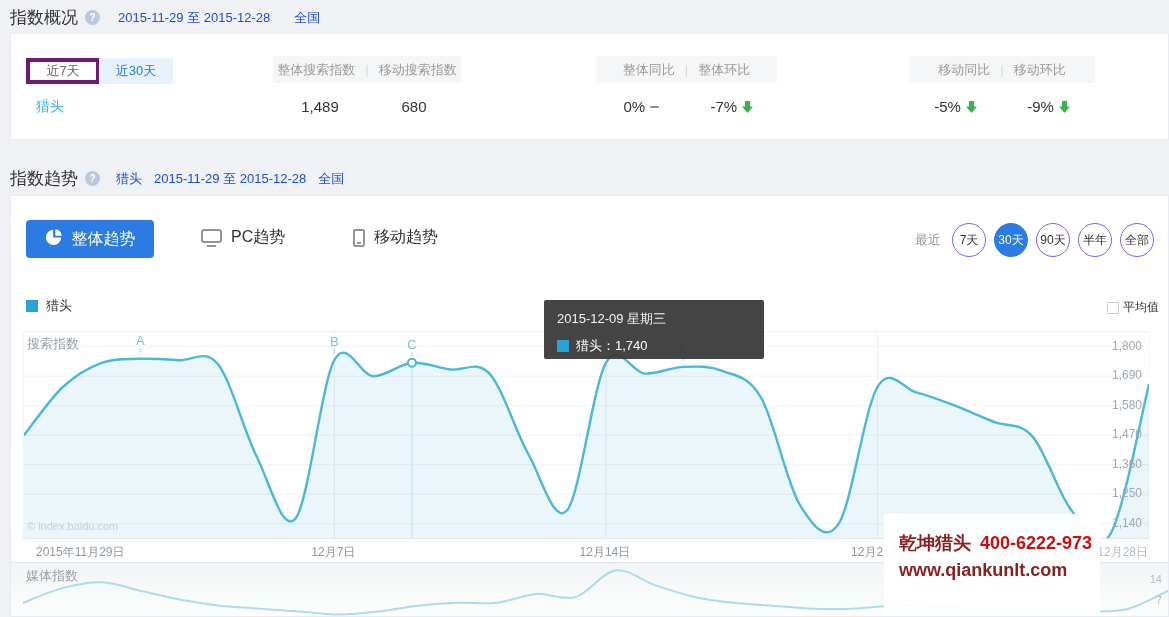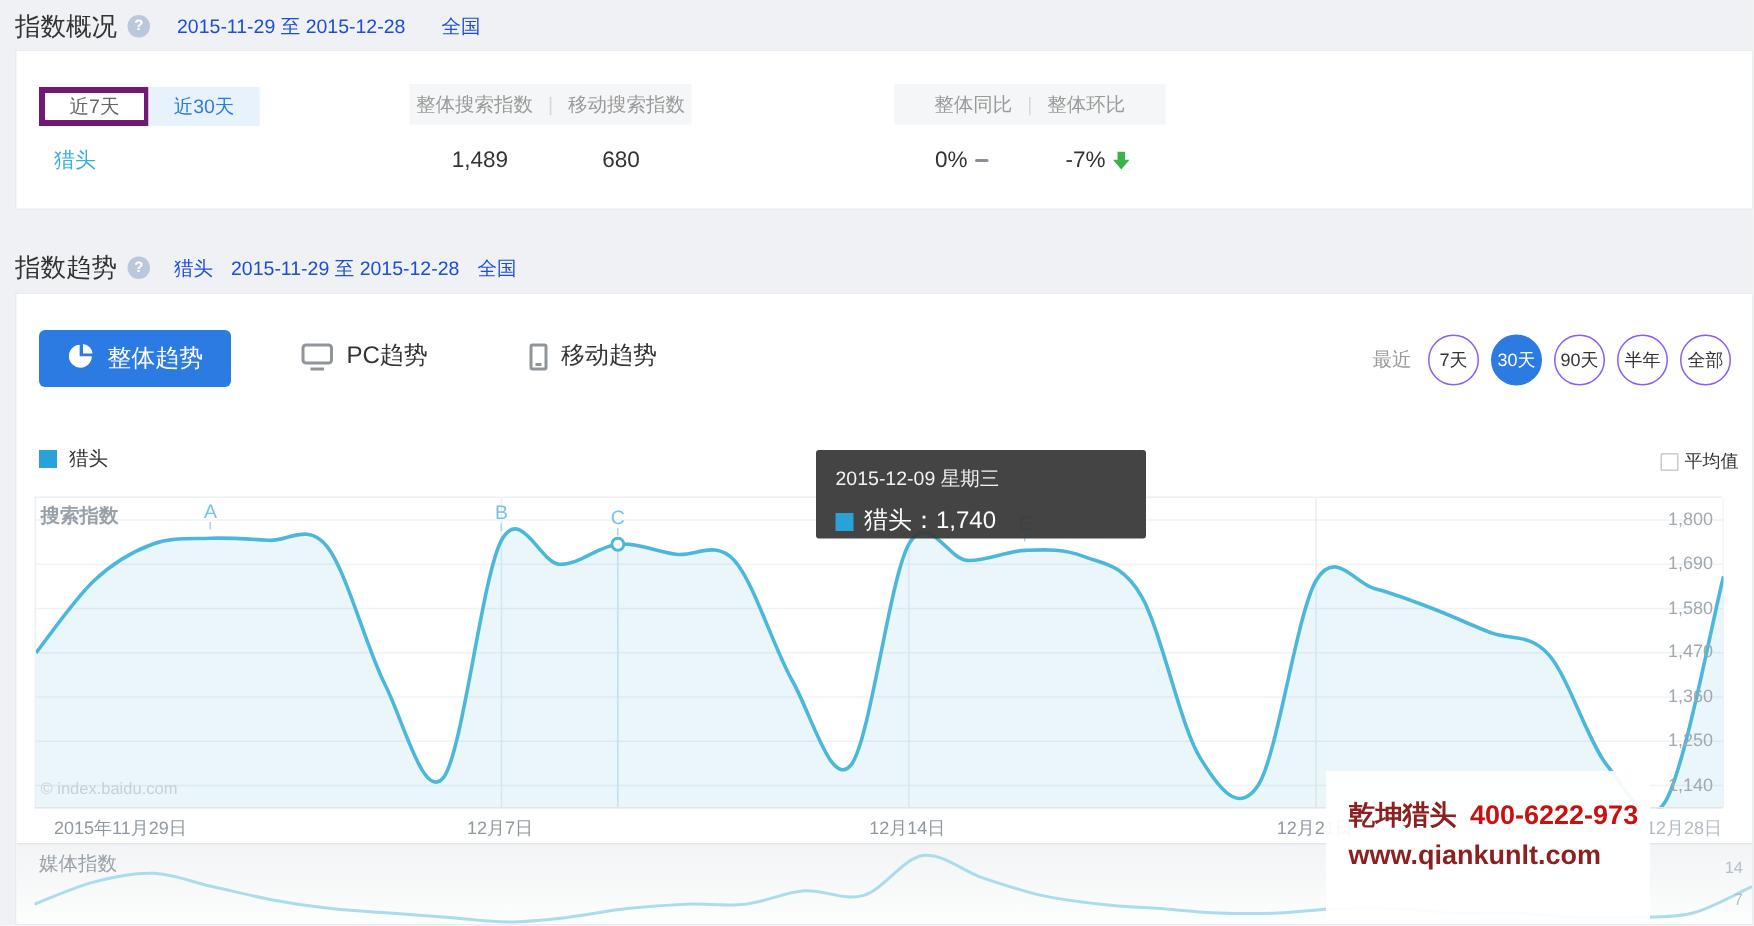--- a/index.html
+++ b/index.html
@@ -55,39 +55,39 @@
   .pill.active { background:#2b7be3; border-color:#2b7be3; color:#fff; }
 
   #legend { position:absolute; left:15px; top:101px; display:flex; align-items:center; gap:8px; font-size:13px; color:#333; }
   .swatch { width:12px; height:12px; background:#29a3d7; display:inline-block; }
   #avg { position:absolute; left:1096px; top:103px; display:flex; align-items:center; gap:4px; font-size:12px; color:#333; cursor:pointer; }
   .cbx { width:12px; height:12px; border:1px solid #c6ccd2; background:#fff; border-radius:1px; display:inline-block; }
 
   
   #plot { position:absolute; left:12px; top:135px; width:1125px; height:207px; border-top:1px solid #eef0f3; border-left:1px solid #eef0f3; }
   #plot svg { position:absolute; left:0; top:0; }
-  #search-name { position:absolute; left:3px; top:3px; color:#99a1a8; font-size:13px; z-index:2;font-weight:bold; }
+  #search-name { position:absolute; left:3px; top:3px; color:#99a1a8; font-size:13px; z-index:2; }
   #plot-watermark { position:absolute; left:3px; top:188px; color:#c8cfd6; font-size:11px; z-index:2; }
   .ylab { position:absolute; left:1038px; width:80px; text-align:right; color:#a0a8b0; font-size:12px; z-index:2; }
   .marker { position:absolute; transform:translateX(-50%); text-align:center; color:#79c2e1; font-size:13px; z-index:3; line-height:13px; cursor:pointer; }
   .marker .tick { width:1px; height:5px; background:#a4d5ea; margin:1px auto 0; }
 
   #x-axis { position:absolute; left:12px; top:342px; width:1125px; height:24px; border-top:1px solid #e2e6ea; }
   .xlab { position:absolute; top:5px; color:#8f98a1; font-size:12px; white-space:nowrap; }
   .xlab.pale { color:#b3bcc5; }
 
   #media-band { position:absolute; left:0; top:366px; width:1157px; height:56px; background:linear-gradient(180deg,#f2f4f5,#fdfefe); border-top:1px solid #e2e6ea; }
   #media-name { position:absolute; left:15px; top:4px; color:#99a1a8; font-size:13px; z-index:2; }
   #media-band svg { position:absolute; left:12px; top:0; }
   .mylab { position:absolute; left:1125px; width:26px; text-align:right; color:#b6bfc8; font-size:11px; z-index:2; }
 
   
   #tooltip { position:absolute; left:533px; top:104px; width:220px; height:59px; background:rgba(58,58,58,0.95); border-radius:2px; padding:10px 13px; z-index:5; }
   #tooltip .tt-date { color:#f2f2f2; font-size:13px; }
-  #tooltip .tt-row { margin-top:9px; display:flex; align-items:center; gap:7px; color:#fff; font-size:16px; }
+  #tooltip .tt-row { margin-top:9px; display:flex; align-items:center; gap:7px; color:#fff; font-size:13px; }
   #tooltip .swatch { width:12px; height:12px; }
 
   
   #ad-overlay { position:absolute; left:873px; top:318px; width:216px; height:104px; background:rgba(255,255,255,0.93); z-index:6; padding:17px 0 0 15px; }
   #ad-overlay .l1 { display:flex; align-items:baseline; gap:9px; white-space:nowrap; }
   #ad-overlay .company { font-size:18px; font-weight:bold; color:#8b2020; }
   #ad-overlay .phone { font-size:18px; font-weight:bold; color:#cb0f0f; }
   #ad-overlay .site { margin-top:5px; font-size:18px; font-weight:bold; color:#8b2020; }
 </style>
 </head>
@@ -127,20 +127,41 @@
         <i class="sep">|</i>
         <span>整体环比</span>
       </div>
       <div class="sg-vals">
         <div class="sg-val">
           <span>0%</span>
           <span class="dash"></span>
         </div>
         <div class="sg-val">
           <span>-7%</span>
+          <svg width="11" height="12" viewBox="0 0 11 12">
+            <path d="M3 0 H8 V5.5 H11 L5.5 12 L0 5.5 H3 Z" fill="#3cb24b"></path>
+          </svg>
+        </div>
+      </div>
+    </div>
+  <div class="sg" id="sg2">
+      <div class="sg-head">
+        <span>移动同比</span>
+        <i class="sep">|</i>
+        <span>移动环比</span>
+      </div>
+      <div class="sg-vals">
+        <div class="sg-val">
+          <span>-5%</span>
+          <svg width="11" height="12" viewBox="0 0 11 12">
+            <path d="M3 0 H8 V5.5 H11 L5.5 12 L0 5.5 H3 Z" fill="#3cb24b"></path>
+          </svg>
+        </div>
+        <div class="sg-val">
+          <span>-9%</span>
           <svg width="11" height="12" viewBox="0 0 11 12">
             <path d="M3 0 H8 V5.5 H11 L5.5 12 L0 5.5 H3 Z" fill="#3cb24b"></path>
           </svg>
         </div>
       </div>
     </div>
 </div>
 
 <div class="section-head" id="trend-head">
   <span class="section-title">指数趋势</span>

